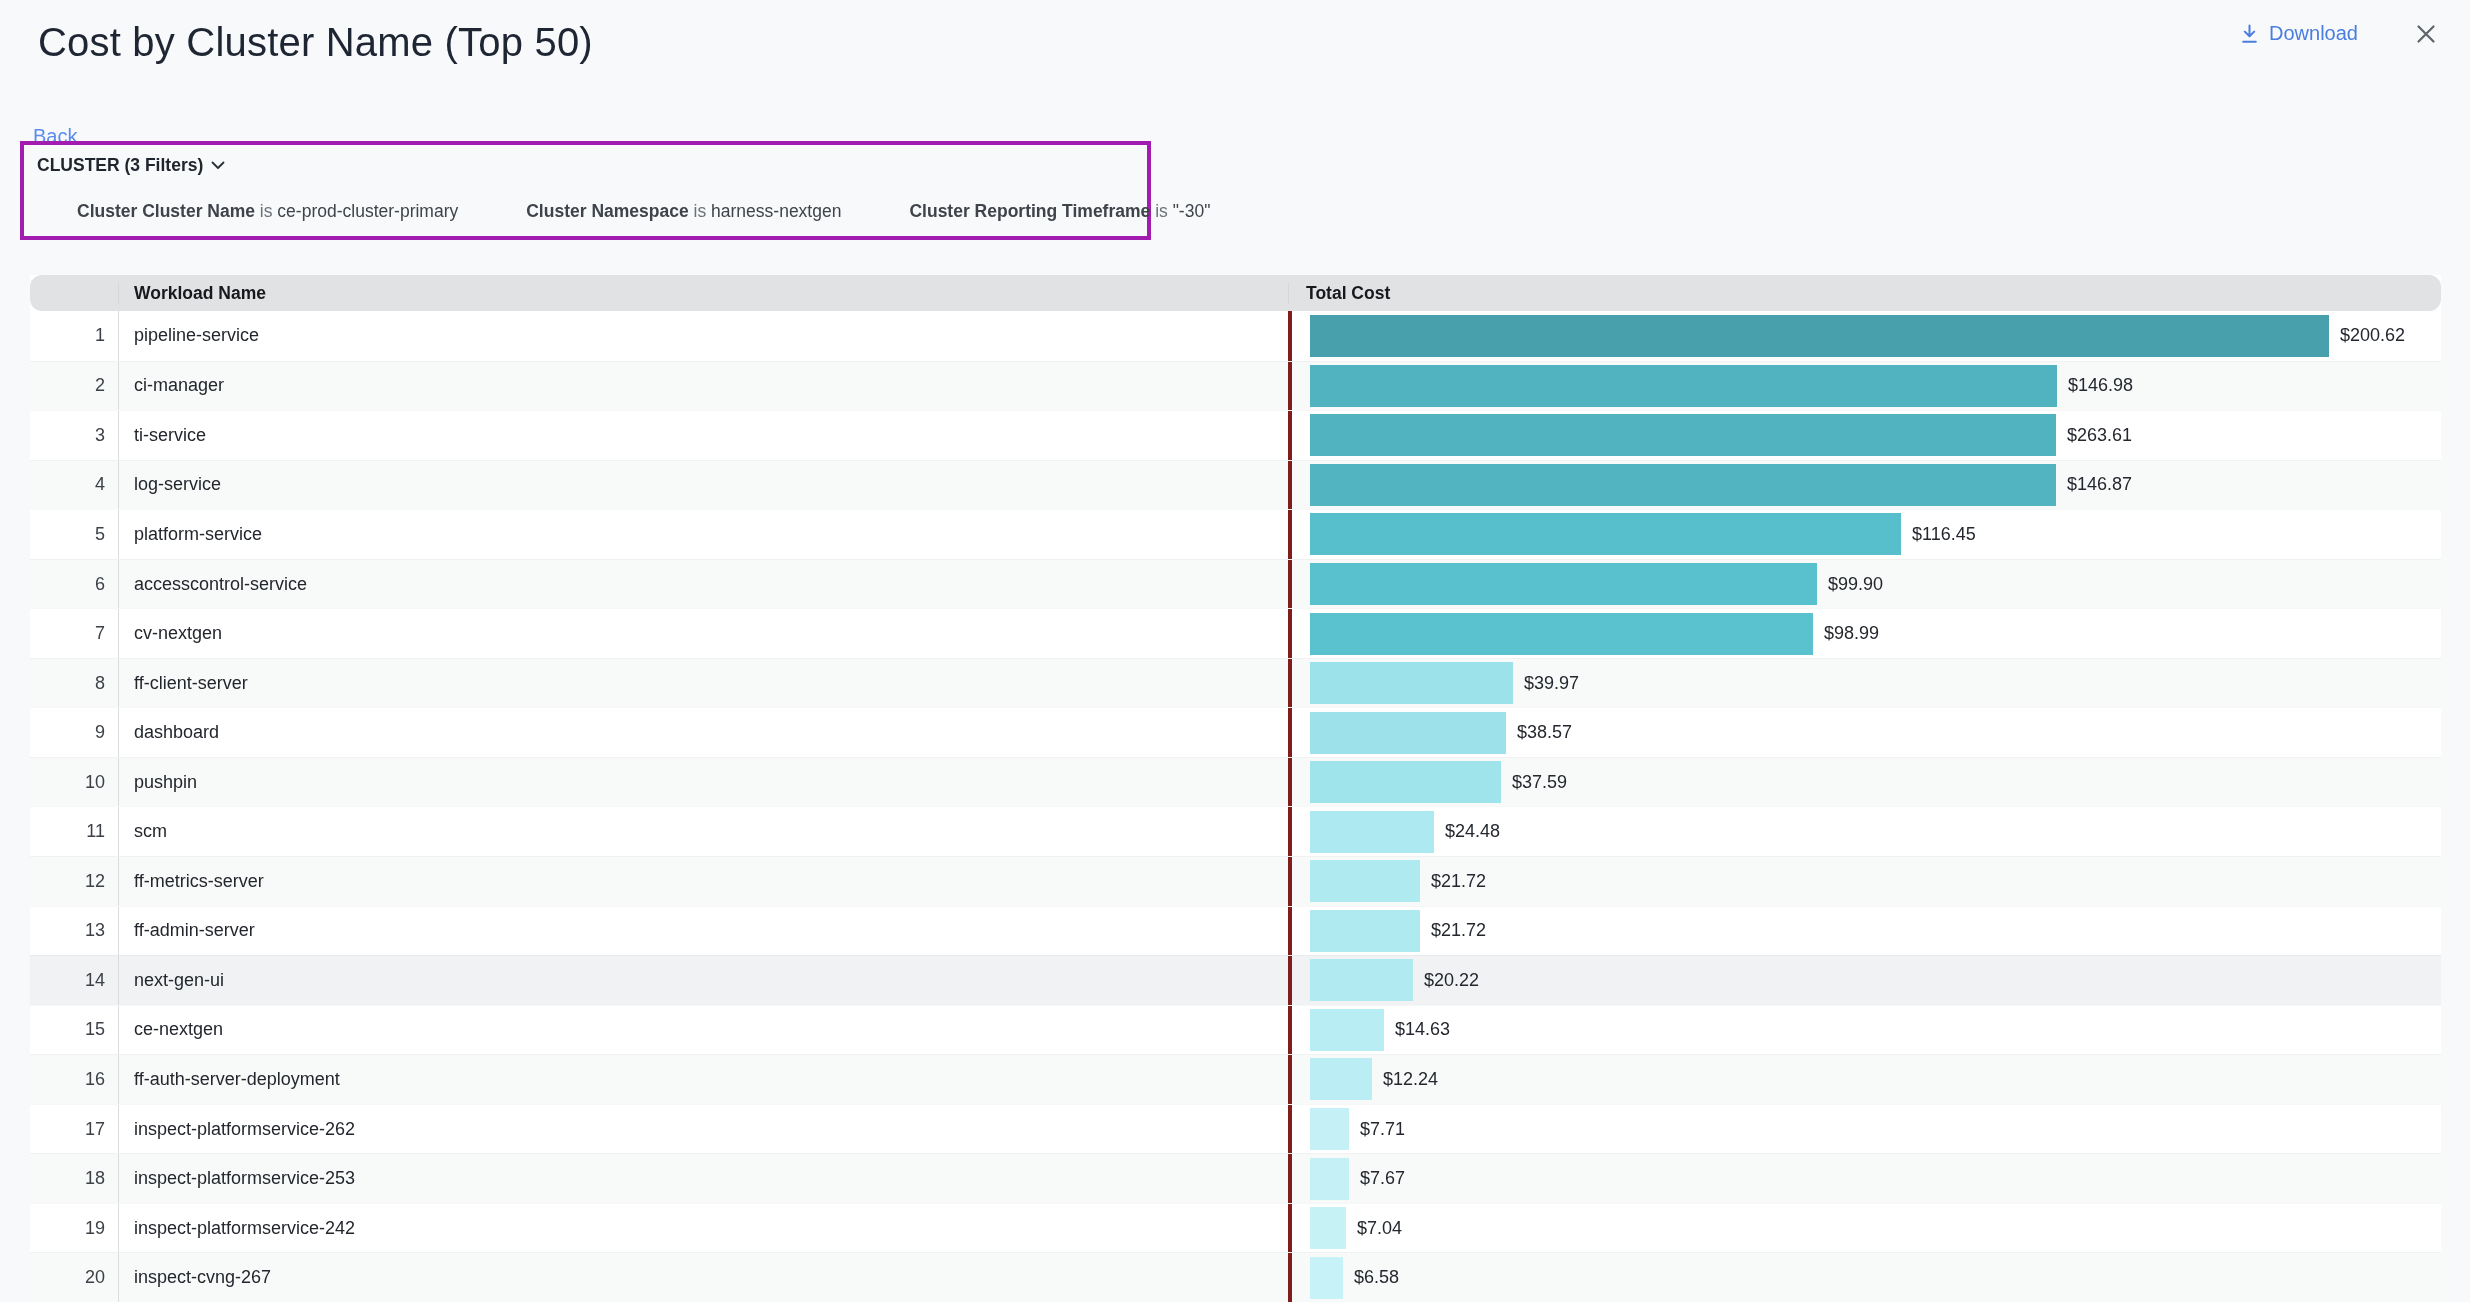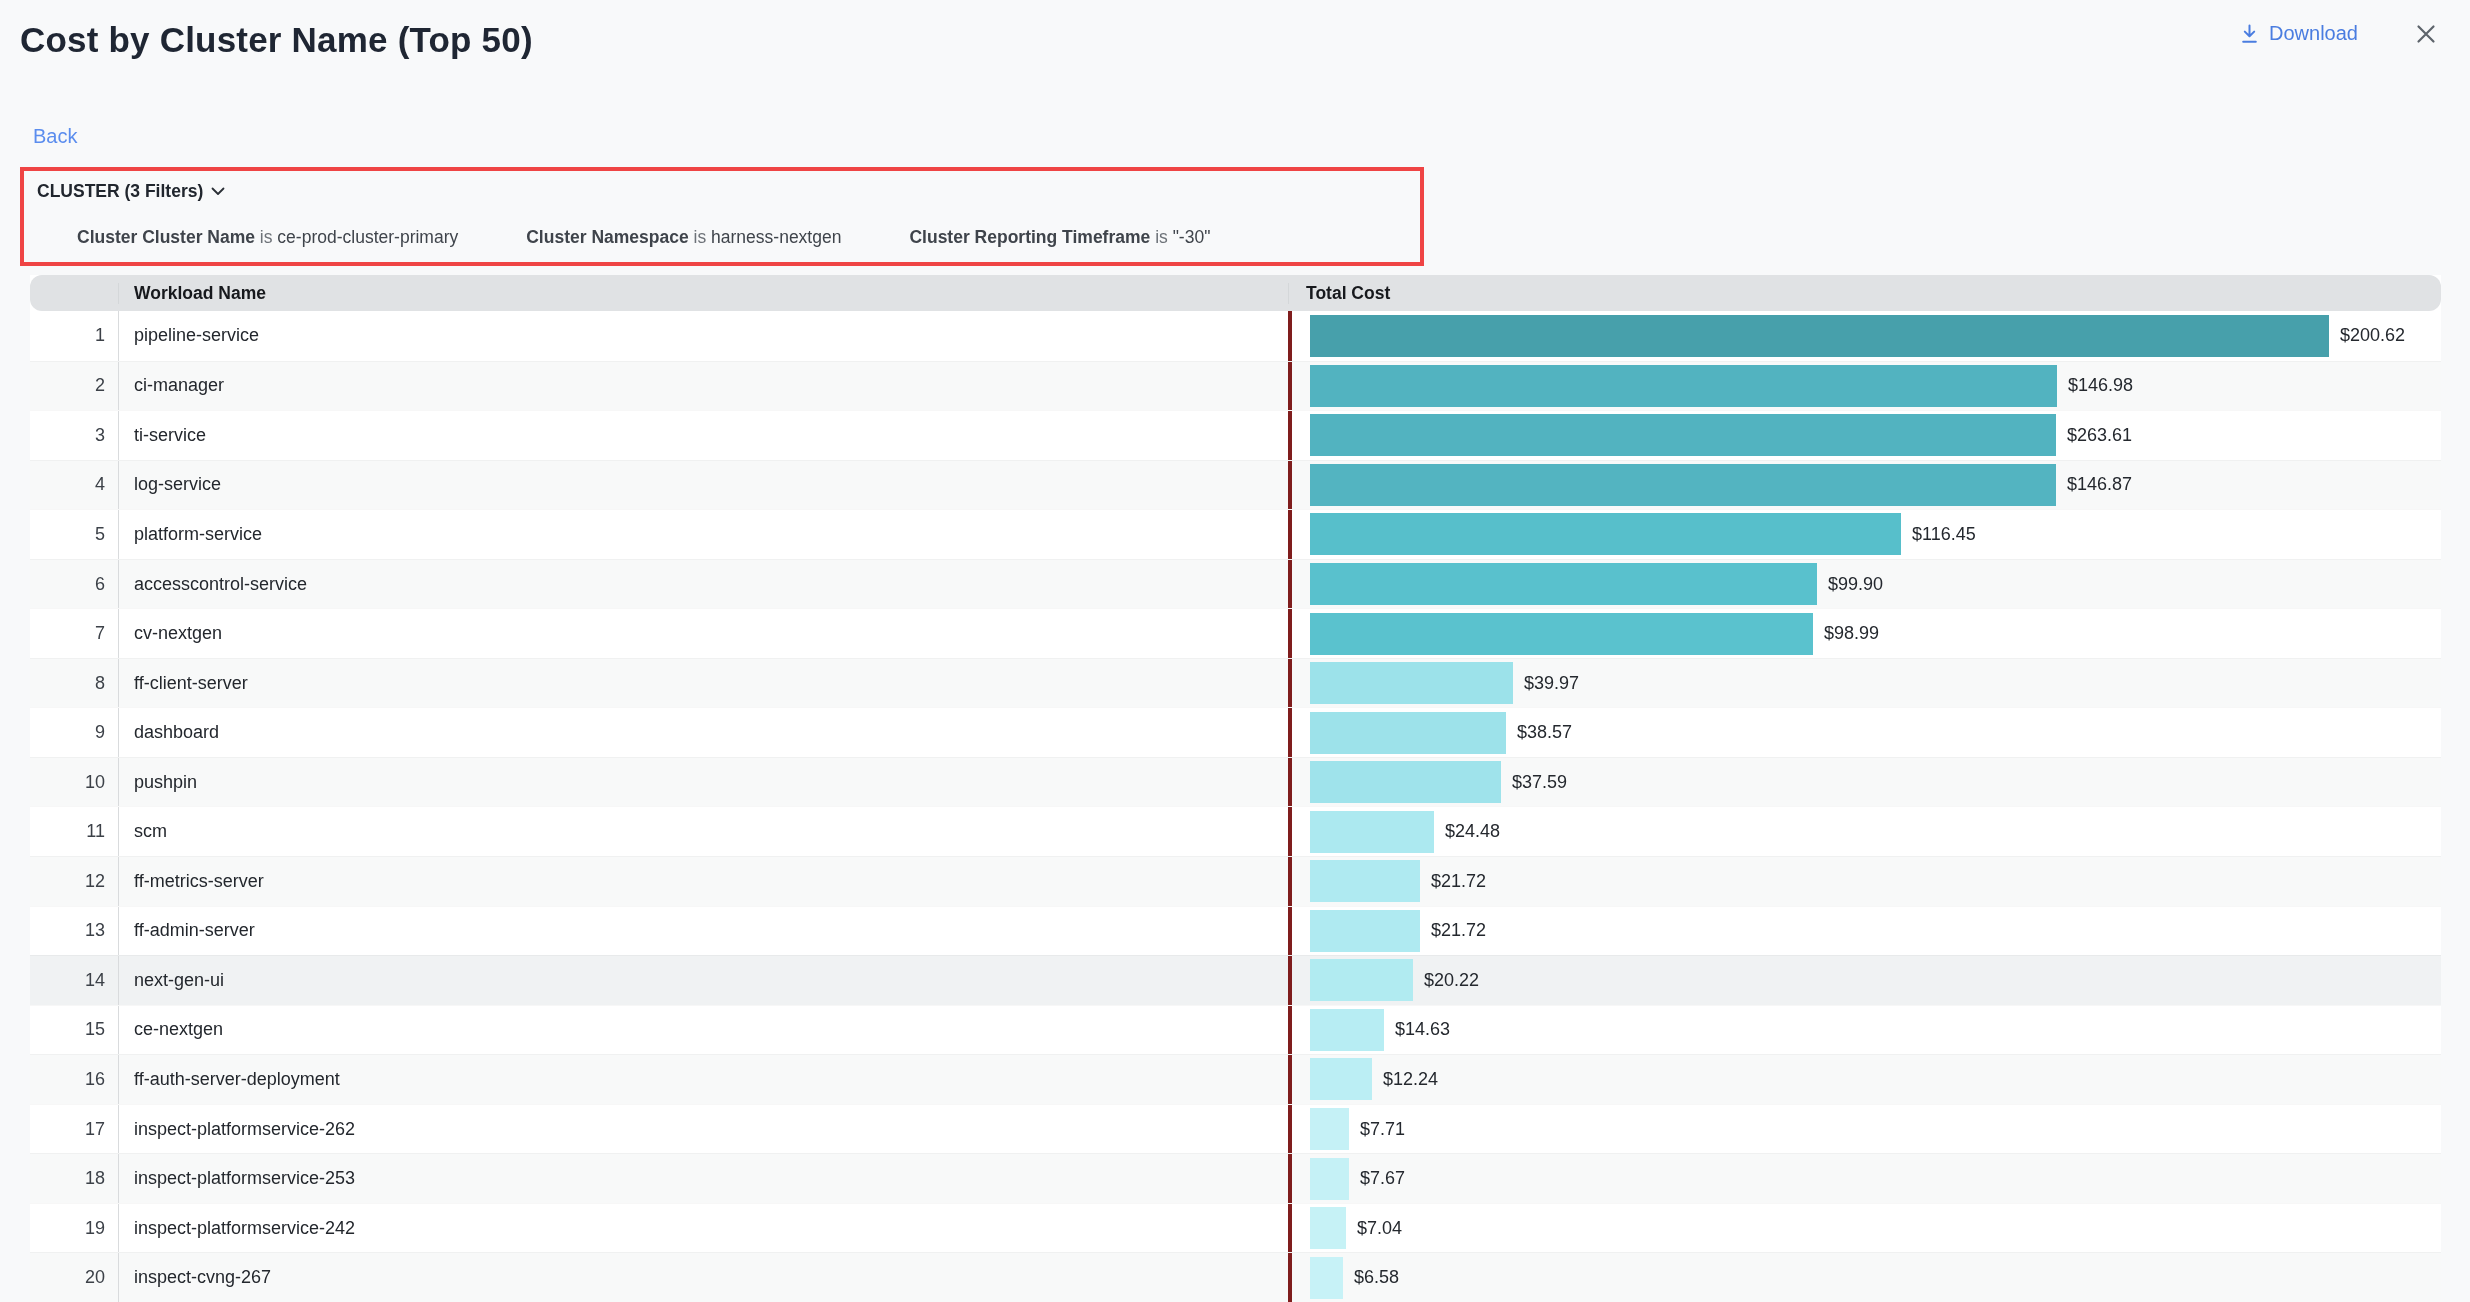--- a/index.html
+++ b/index.html
@@ -7,44 +7,44 @@
   body {
     font-family:"Liberation Sans", sans-serif;
     background:#f8f9fa;
     position:relative;
     overflow:hidden;
     color:#23272d;
   }
 
   
   .page-title {
-    position:absolute; left:20px; top:20px;
-    font-size:35px; font-weight:700; color:#1f2633; letter-spacing:.2px;
+    position:absolute; left:38px; top:20px;
+    font-size:40px; font-weight:400; color:#1f2633; letter-spacing:.2px;
   }
   .top-actions {
     position:absolute; right:32px; top:22px;
     display:flex; align-items:flex-start; gap:56px;
   }
   .download-btn {
     display:flex; align-items:center; gap:9px;
     color:#4a7de0; font-size:20px; font-weight:500; cursor:pointer;
   }
   .close-btn { display:flex; align-items:center; cursor:pointer; }
 
   
   .back-link {
     position:absolute; left:33px; top:125px;
     color:#5b8dee; font-size:20px; cursor:pointer;
   }
 
   
   .filter-panel {
-    position:absolute; left:20px; top:167px;
-    width:1404px; height:99px;
-    border:4px solid #ef4444;
+    position:absolute; left:20px; top:141px;
+    width:1131px; height:99px;
+    border:4px solid #a21caf;
     background:transparent;
   }
   .filter-summary {
     position:absolute; left:13px; top:10px;
     display:flex; align-items:center; gap:8px;
     font-size:17.5px; font-weight:700; color:#21262e; cursor:pointer;
   }
   .filter-items {
     position:absolute; left:13px; top:56px;
     display:flex; gap:28px; white-space:nowrap;

